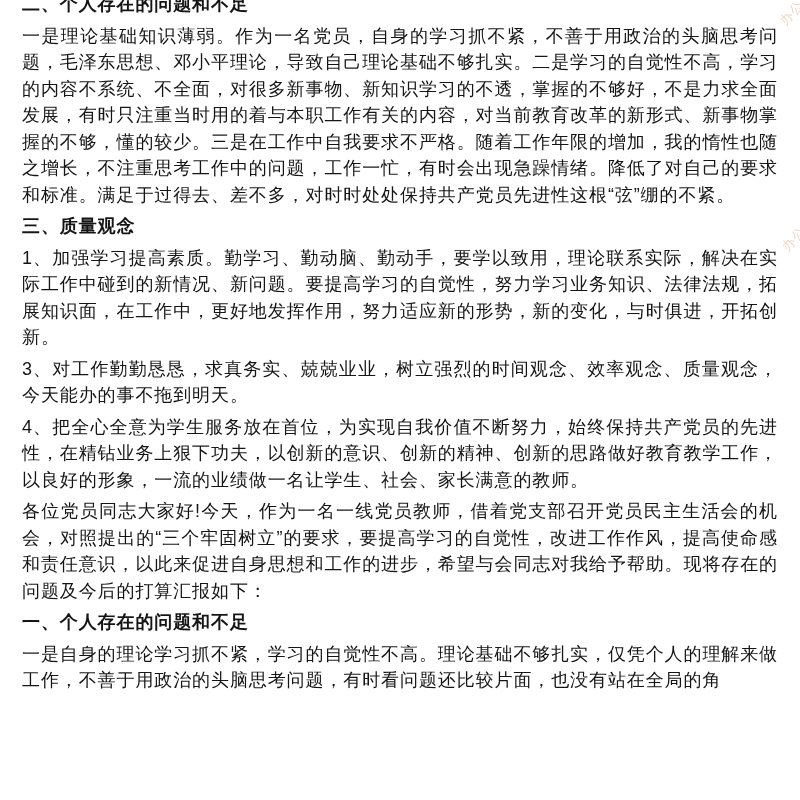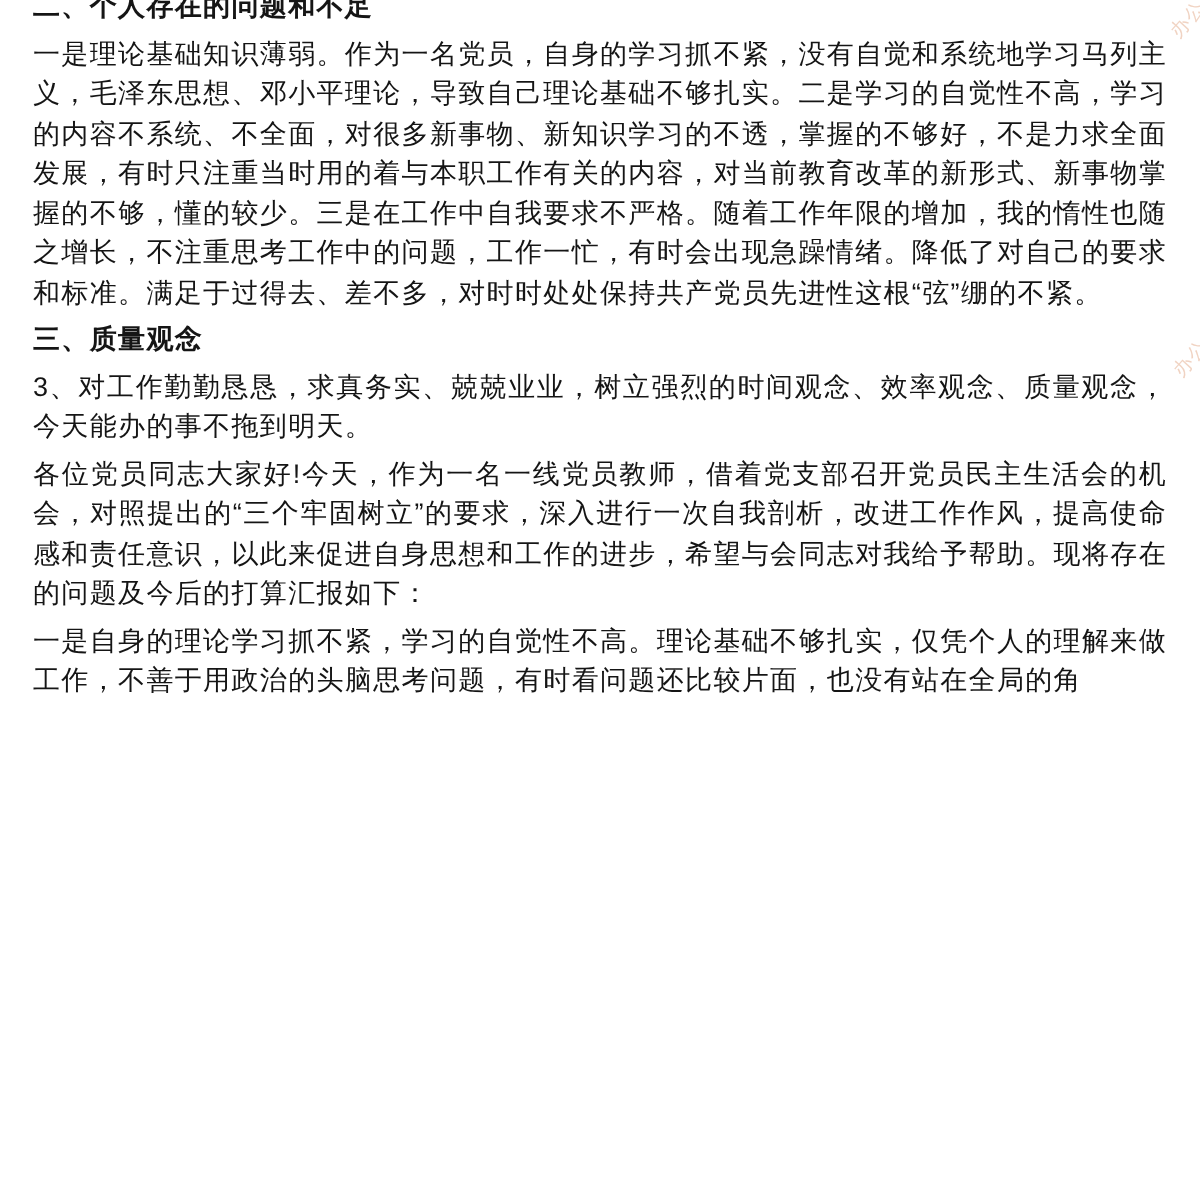--- a/index.html
+++ b/index.html
@@ -46,22 +46,25 @@
   }
   .wm-1 { top: 4px; right: -6px; }
   .wm-2 { top: 230px; right: -8px; }
 </style>
 </head>
 <body>
 
 <div class="document">
   <div id="blocks">
       <h2 class="heading">二、个人存在的问题和不足</h2>
-      <p class="para">一是理论基础知识薄弱。作为一名党员，自身的学习抓不紧，没有自觉和系统地学习马列主义，毛泽东思想、邓小平理论，导致自己理论基础不够扎实。二是学习的自觉性不高，学习的内容不系统、不全面，对很多新事物、新知识学习的不透，掌握的不够好，不是力求全面发展，有时只注重当时用的着与本职工作有关的内容，对当前教育改革的新形式、新事物掌握的不够，懂的较少。三是在工作中自我要求不严格。随着工作年限的增加，我的惰性也随之增长，不注重思考工作中的问题，工作一忙，有时会出现急躁情绪。降低了对自己的要求和标准。满足于过得去、差不多，对时时处处保持共产党员先进性这根“弦”绷的不紧。</p>
+      <p class="para">一是理论基础知识薄弱。作为一名党员，自身的学习抓不紧，不善于用政治的头脑思考问题，毛泽东思想、邓小平理论，导致自己理论基础不够扎实。二是学习的自觉性不高，学习的内容不系统、不全面，对很多新事物、新知识学习的不透，掌握的不够好，不是力求全面发展，有时只注重当时用的着与本职工作有关的内容，对当前教育改革的新形式、新事物掌握的不够，懂的较少。三是在工作中自我要求不严格。随着工作年限的增加，我的惰性也随之增长，不注重思考工作中的问题，工作一忙，有时会出现急躁情绪。降低了对自己的要求和标准。满足于过得去、差不多，对时时处处保持共产党员先进性这根“弦”绷的不紧。</p>
       <h2 class="heading">三、质量观念</h2>
+      <p class="para">1、加强学习提高素质。勤学习、勤动脑、勤动手，要学以致用，理论联系实际，解决在实际工作中碰到的新情况、新问题。要提高学习的自觉性，努力学习业务知识、法律法规，拓展知识面，在工作中，更好地发挥作用，努力适应新的形势，新的变化，与时俱进，开拓创新。</p>
       <p class="para">3、对工作勤勤恳恳，求真务实、兢兢业业，树立强烈的时间观念、效率观念、质量观念，今天能办的事不拖到明天。</p>
-      <p class="para">各位党员同志大家好!今天，作为一名一线党员教师，借着党支部召开党员民主生活会的机会，对照提出的“三个牢固树立”的要求，深入进行一次自我剖析，改进工作作风，提高使命感和责任意识，以此来促进自身思想和工作的进步，希望与会同志对我给予帮助。现将存在的问题及今后的打算汇报如下：</p>
+      <p class="para">4、把全心全意为学生服务放在首位，为实现自我价值不断努力，始终保持共产党员的先进性，在精钻业务上狠下功夫，以创新的意识、创新的精神、创新的思路做好教育教学工作，以良好的形象，一流的业绩做一名让学生、社会、家长满意的教师。</p>
+      <p class="para">各位党员同志大家好!今天，作为一名一线党员教师，借着党支部召开党员民主生活会的机会，对照提出的“三个牢固树立”的要求，要提高学习的自觉性，改进工作作风，提高使命感和责任意识，以此来促进自身思想和工作的进步，希望与会同志对我给予帮助。现将存在的问题及今后的打算汇报如下：</p>
+      <h2 class="heading">一、个人存在的问题和不足</h2>
       <p class="para">一是自身的理论学习抓不紧，学习的自觉性不高。理论基础不够扎实，仅凭个人的理解来做工作，不善于用政治的头脑思考问题，有时看问题还比较片面，也没有站在全局的角</p>
     </div>
 </div>
 
 <span class="watermark wm-1">办公</span>
 <span class="watermark wm-2">办公</span>
 
 </body></html>

